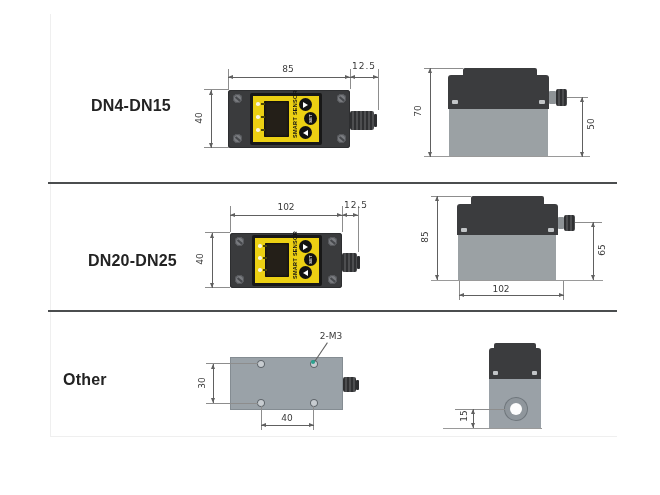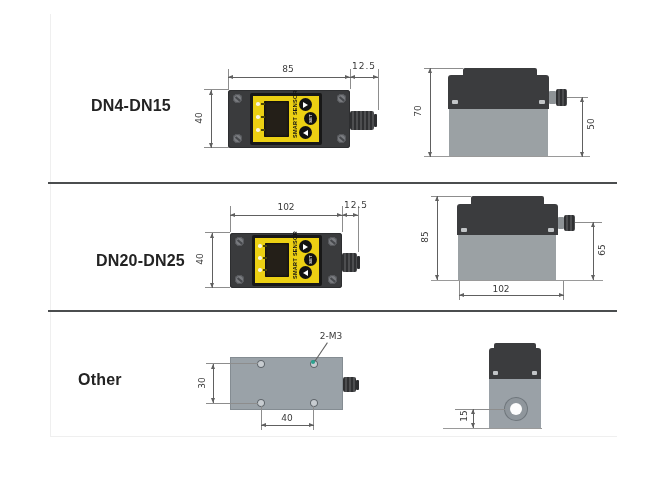--- a/index.html
+++ b/index.html
@@ -131,21 +131,21 @@
       <div class="ext" style="left:424px;top:68px;width:39px;height:1px"></div>
       <div class="dim-v" style="left:430px;top:68px;height:89px"></div>
       <div class="dim-label rot" style="left:403px;top:106px;width:30px">70</div>
       <div class="ext" style="left:567px;top:97px;width:21px;height:1px"></div>
       <div class="dim-v" style="left:582px;top:97px;height:60px"></div>
       <div class="dim-label rot" style="left:576px;top:119px;width:30px">50</div>
     </div>
   </div>
 
   <div>
-    <div class="row-label" style="left:96px;top:252px">DN20-DN25</div>
+    <div class="row-label" style="left:88px;top:252px">DN20-DN25</div>
 
     <div>
       <div class="housing" style="left:230px;top:233px;width:112px;height:55px"></div>
       <div class="screw" style="left:235px;top:237px"></div>
       <div class="screw" style="left:328px;top:237px"></div>
       <div class="screw" style="left:235px;top:275px"></div>
       <div class="screw" style="left:328px;top:275px"></div>
       <div class="conn-ribbed" style="left:342px;top:253px;width:15px;height:19px"></div>
       <div class="conn-tip" style="left:357px;top:256px;width:3px;height:13px"></div>
 
@@ -198,21 +198,21 @@
       <div class="dim-v" style="left:593px;top:222px;height:58px"></div>
       <div class="dim-label rot" style="left:587px;top:245px;width:30px">65</div>
       <div class="ext" style="left:459px;top:281px;width:1px;height:19px"></div>
       <div class="ext" style="left:563px;top:281px;width:1px;height:19px"></div>
       <div class="dim-h" style="left:459px;top:295px;width:105px"></div>
       <div class="dim-label" style="left:481px;top:284px;width:40px">102</div>
     </div>
   </div>
 
   <div>
-    <div class="row-label" style="left:78px;top:371px">Other</div>
+    <div class="row-label" style="left:63px;top:371px">Other</div>
 
     <div>
       <div class="plate" style="left:230px;top:357px;width:113px;height:53px"></div>
       <div class="hole" style="left:257px;top:360px"></div>
       <div class="hole" style="left:310px;top:360px"></div>
       <div class="hole" style="left:257px;top:399px"></div>
       <div class="hole" style="left:310px;top:399px"></div>
       <div class="conn-ribbed" style="left:343px;top:377px;width:13px;height:15px"></div>
       <div class="conn-tip" style="left:356px;top:380px;width:3px;height:10px"></div>
       <div class="leader" style="left:314px;top:362px;width:24px;transform:rotate(-56deg)"></div>

